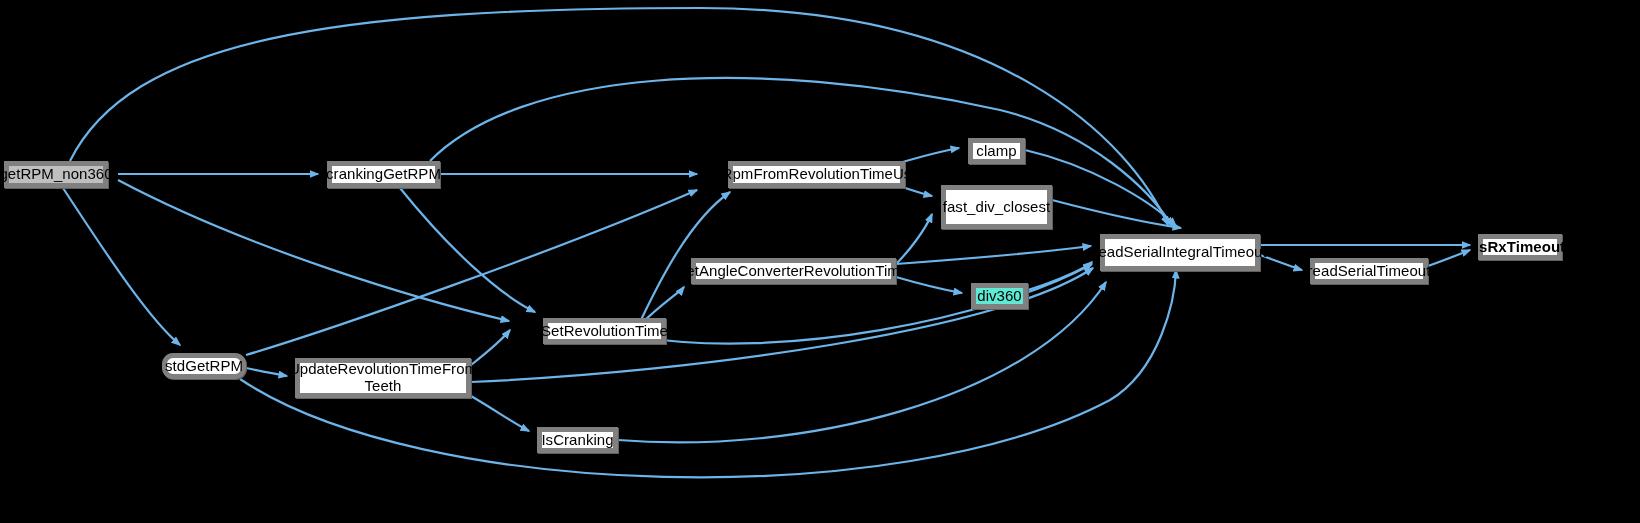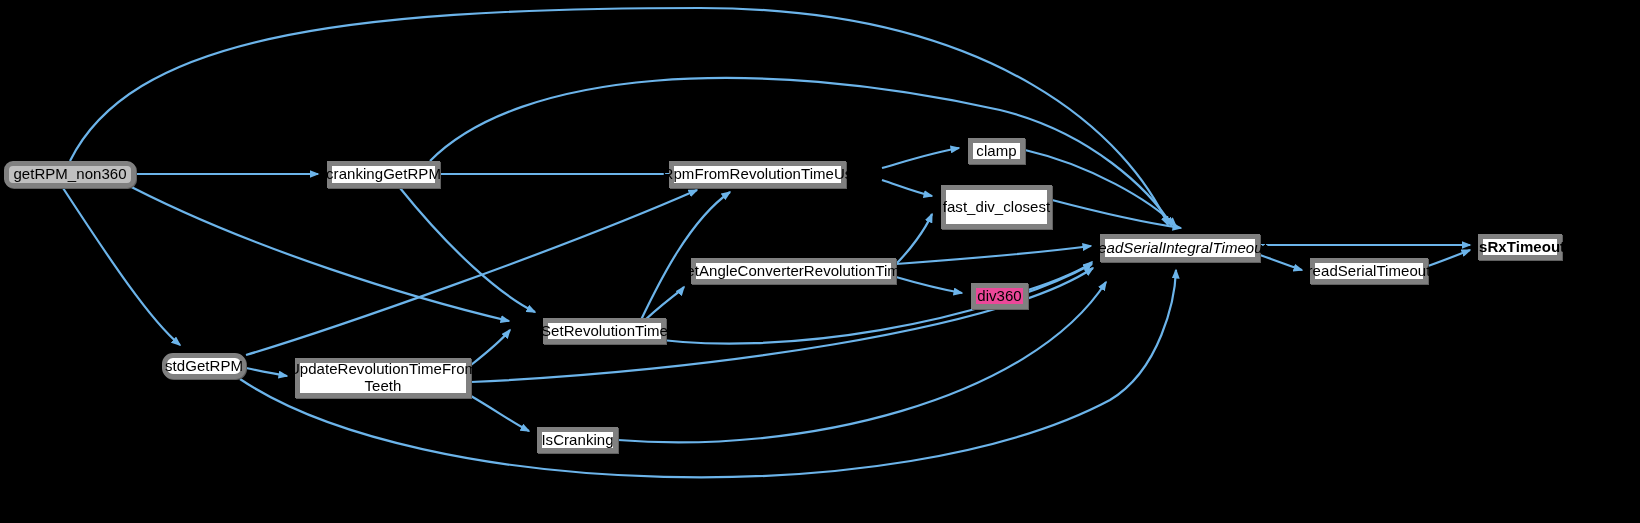--- a/index.html
+++ b/index.html
@@ -79,28 +79,28 @@
         <path d="M 471,365 C 490,350 505,336 510,330" marker-end="url(#arrow)"></path>
         <path d="M 471,382 C 700,372 1000,330 1093,268" marker-end="url(#arrow)"></path>
         <path d="M 471,396 C 495,410 515,424 529,431" marker-end="url(#arrow)"></path>
         <path d="M 618,440 C 800,455 1030,400 1106,282" marker-end="url(#arrow)"></path>
         <path d="M 1260,245 L 1470,245" marker-end="url(#arrow)"></path>
         <path d="M 1260,255 C 1280,262 1295,268 1302,270" marker-end="url(#arrow)"></path>
         <path d="M 1428,266 C 1445,260 1460,254 1470,250" marker-end="url(#arrow)"></path>
       </g>
   </svg>
   <div id="node-layer">
-      <div class="node highlighted" style="left: 4px; top: 161px; width: 132px; height: 27px; background: rgb(191, 191, 191); border-color: rgb(128, 128, 128); border-radius: 9px;">getRPM_non360</div>
+      <div class="node highlighted" style="left: 4px; top: 161px; width: 104px; height: 27px; background: rgb(191, 191, 191); border-color: rgb(128, 128, 128);">getRPM_non360</div>
       <div class="node" style="left: 327px; top: 161px; width: 113px; height: 27px; background: rgb(255, 255, 255); border-color: rgb(128, 128, 128);">crankingGetRPM</div>
-      <div class="node" style="left: 669px; top: 161px; width: 177px; height: 27px; background: rgb(255, 255, 255); border-color: rgb(128, 128, 128);">RpmFromRevolutionTimeUs</div>
+      <div class="node" style="left: 728px; top: 161px; width: 177px; height: 27px; background: rgb(255, 255, 255); border-color: rgb(128, 128, 128);">RpmFromRevolutionTimeUs</div>
       <div class="node" style="left: 968px; top: 138px; width: 57px; height: 26px; background: rgb(255, 255, 255); border-color: rgb(128, 128, 128);">clamp</div>
       <div class="node" style="left: 941px; top: 185px; width: 111px; height: 44px; background: rgb(255, 255, 255); border-color: rgb(128, 128, 128);">fast_div_closest</div>
       <div class="node" style="left: 691px; top: 258px; width: 205px; height: 26px; background: rgb(255, 255, 255); border-color: rgb(128, 128, 128);">setAngleConverterRevolutionTime</div>
-      <div class="node" style="left: 971px; top: 283px; width: 57px; height: 26px; background: #ec4899; border-color: rgb(128, 128, 128);">div360</div>
-      <div class="node" style="left: 1100px; top: 234px; width: 160px; height: 28px; background: rgb(255, 255, 255); border-color: rgb(128, 128, 128); font-style: italic;">readSerialIntegralTimeout</div>
+      <div class="node" style="left: 971px; top: 283px; width: 57px; height: 26px; background: #5eead4; border-color: rgb(128, 128, 128);">div360</div>
+      <div class="node" style="left: 1100px; top: 234px; width: 160px; height: 37px; background: rgb(255, 255, 255); border-color: rgb(128, 128, 128);">readSerialIntegralTimeout</div>
       <div class="node" style="left: 1310px; top: 258px; width: 118px; height: 26px; background: #ffffff; border-color: rgb(128, 128, 128);">readSerialTimeout</div>
       <div class="node" style="left: 1478px; top: 234px; width: 84px; height: 26px; background: #ffffff; border-color: rgb(128, 128, 128); font-weight: bold;">isRxTimeout</div>
       <div class="node" style="left: 517px; top: 318px; width: 123px; height: 26px; background: rgb(255, 255, 255); border-color: rgb(128, 128, 128); margin-left: 26px;">SetRevolutionTime</div>
       <div class="node" style="left: 162px; top: 353px; width: 84px; height: 26px; background: rgb(255, 255, 255); border-color: rgb(128, 128, 128); border-radius: 11px;">stdGetRPM</div>
       <div class="node" style="left: 295px; top: 358px; width: 176px; height: 40px; background: rgb(255, 255, 255); border-color: rgb(128, 128, 128);">UpdateRevolutionTimeFrom
 Teeth</div>
       <div class="node" style="left: 537px; top: 427px; width: 81px; height: 26px; background: rgb(255, 255, 255); border-color: rgb(128, 128, 128);">IsCranking</div>
     </div>
 </div>
 

